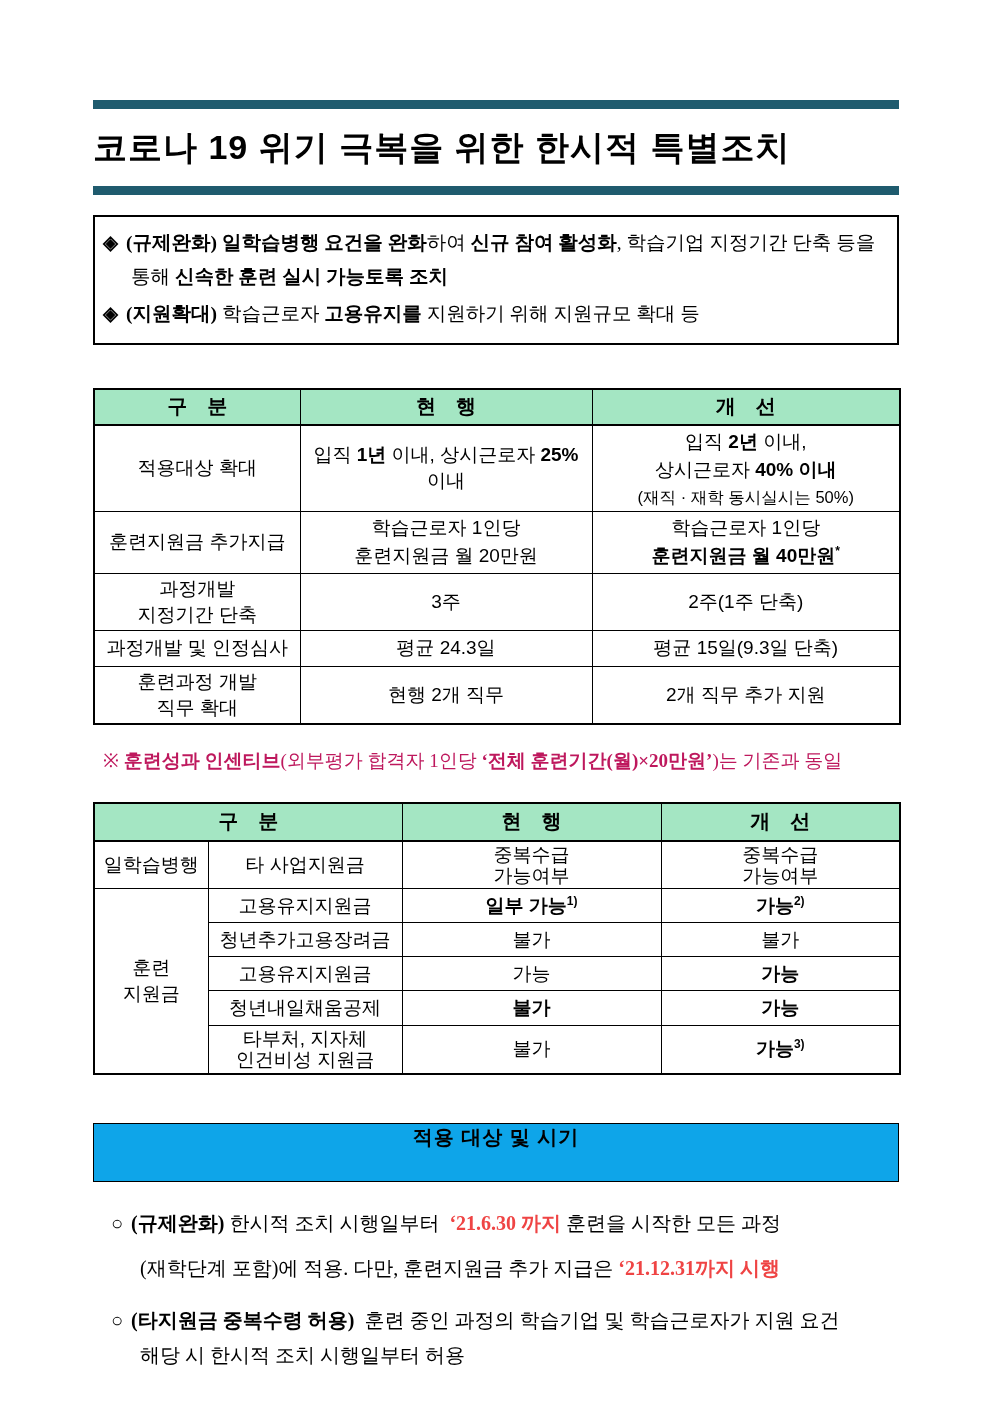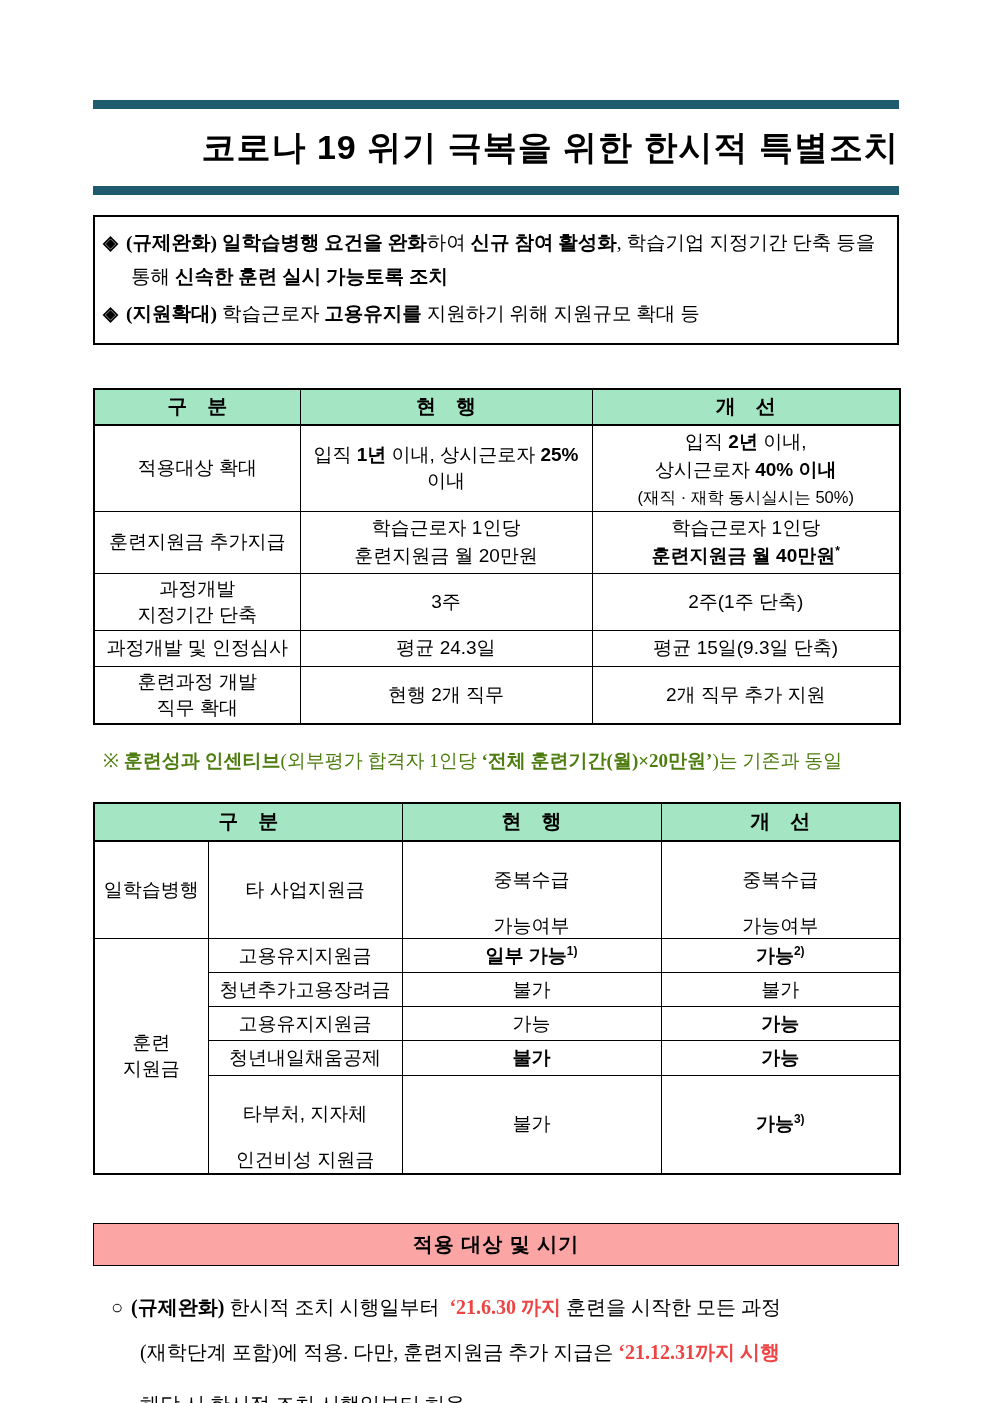--- a/index.html
+++ b/index.html
@@ -3,48 +3,48 @@
 <meta charset="utf-8">
 <style>
   * { margin:0; padding:0; box-sizing:border-box; }
   html,body { background:#ffffff; }
   .page { width:992px; height:1403px; background:#fff; position:relative; overflow:hidden;
           font-family:"Liberation Sans", sans-serif; color:#000; }
   .content { width:806px; margin-left:93px; }
 
   .rule { height:9px; background:#1F5B6E; }
   .rule-top { margin-top:100px; }
-  .doc-title { text-align:right; font-size:34px; font-weight:800; letter-spacing:1px;
+  .doc-title { text-align:left; font-size:34px; font-weight:800; letter-spacing:1px;
                padding:16px 0 15px 0; font-family:"Liberation Sans", sans-serif; }
 
   .summary-box { border:2px solid #000; margin-top:20px; padding:9px 10px 12px 8px;
                  font-family:"Liberation Serif", serif; font-size:19.5px; line-height:1.72;
                  word-break:keep-all; }
   .summary-item { padding-left:28px; text-indent:-28px; }
   .summary-item + .summary-item { margin-top:4px; }
   .b { font-weight:bold; }
 
   table { border-collapse:collapse; table-layout:fixed; width:806px; }
   td { border:1.6px solid #000; text-align:center; vertical-align:middle;
        font-size:19px; padding:2px 4px; word-break:keep-all; }
   .t1, .t2 { border:2.5px solid #000; margin-top:43px; }
   .thead td { background:#A4E6C3; font-weight:bold; font-size:20px; border-bottom:2.5px solid #000; }
   .small { font-size:16.5px; margin-top:2px; }
   .ln { line-height:1.5; }
   sup { font-size:12px; vertical-align:super; line-height:0; }
 
-  .red-note { margin-top:22px; color:#4d7c0f; font-size:19px; padding-left:10px;
+  .red-note { margin-top:22px; color:#be185d; font-size:19px; padding-left:10px;
               font-family:"Liberation Serif", serif; white-space:nowrap; }
 
   .t2 { margin-top:28px; }
   .t2 .subhead td { font-weight:normal; }
-  .tight { line-height:1.12;margin-top:25px; }
-
-  .section-bar { margin-top:48px; height:43px; background:#fca5a5; border:1.5px solid #000;
-                 display:flex; align-items:center; justify-content:center;
+  .tight { line-height:1.12; }
+
+  .section-bar { margin-top:48px; height:59px; background:#0ea5e9; border:1.5px solid #000;
+                 display:flex; align-items:flex-start; justify-content:center;
                  font-size:20px; font-weight:bold; letter-spacing:1px; }
 
   .bullets { margin-top:27px; font-family:"Liberation Serif", serif; font-size:20px;
              word-break:keep-all; }
   .bullet-line { white-space:pre-wrap; line-height:1.4; }
   .bl-first { padding-left:18px; }
   .bl-cont  { padding-left:47px; }
   .gap-lg { margin-top:17px; }
   .gap-sm { margin-top:7px; }
   .bullet-item + .bullet-item { margin-top:24px; }
@@ -187,18 +187,19 @@
     <div class="section-bar">
       <span>적용 대상 및 시기</span>
     </div>
 
     <div class="bullets">
       <div class="bullet-item">
         <div class="bullet-line bl-first"><span class="marker">○</span><span class="b">(규제완화)</span><span> 한시적 조치 시행일부터  </span><span class="red">‘21.6.30 까지</span><span> 훈련을 시작한 모든 과정</span></div>
         <div class="bullet-line bl-cont gap-lg"><span>(재학단계 포함)에 적용. 다만, 훈련지원금 추가 지급은 </span><span class="red">‘21.12.31까지 시행</span></div>
       </div>
       <div class="bullet-item">
+        <div class="bullet-line bl-first"><span class="marker">○</span><span class="b">(타지원금 중복수령 허용)</span><span>  훈련 중인 과정의 학습기업 및 학습근로자가 지원 요건</span></div>
         <div class="bullet-line bl-cont gap-sm">해당 시 한시적 조치 시행일부터 허용</div>
       </div>
     </div>
 
   </div>
 </div>
 
 </body></html>

